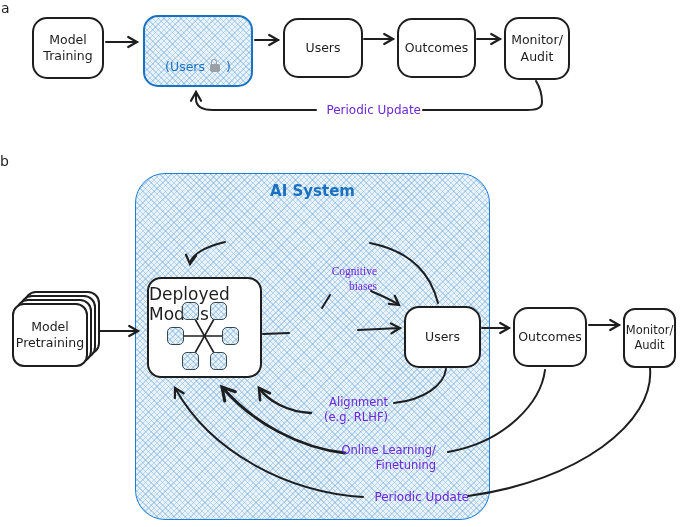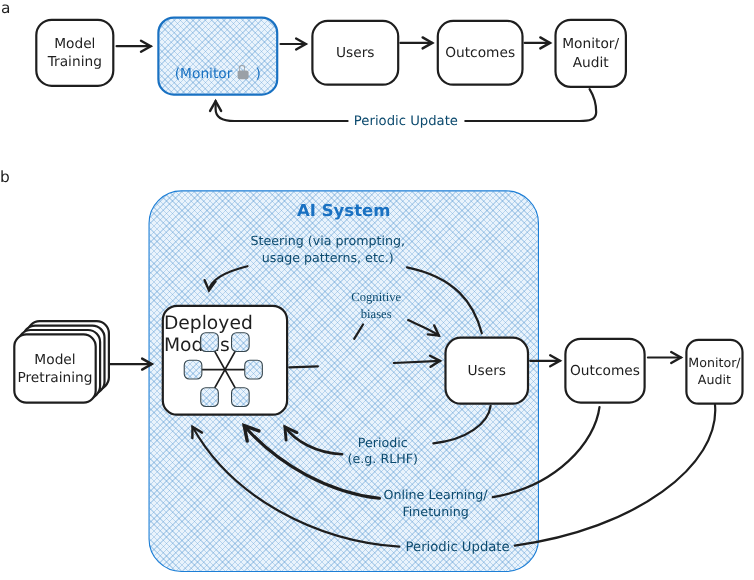--- a/index.html
+++ b/index.html
@@ -11,22 +11,22 @@
   .hatch{background-color:#e9f3fc;background-image:
      repeating-linear-gradient(45deg,rgba(73,143,205,.30) 0,rgba(73,143,205,.30) 1px,transparent 1px,transparent 4px),
      repeating-linear-gradient(-45deg,rgba(73,143,205,.30) 0,rgba(73,143,205,.30) 1px,transparent 1px,transparent 4px);}
   .blue-node{border-color:#1971c2;color:#1971c2;}
   .ai-box{position:absolute;box-sizing:border-box;left:135px;top:173px;width:355px;height:347px;
           border:1.8px solid #1c7ed6;border-radius:30px;z-index:1;}
   .ai-title{position:absolute;left:0;right:0;top:8px;text-align:center;font-weight:bold;
             font-size:15px;color:#1971c2;z-index:2;}
   .stack{position:absolute;box-sizing:border-box;width:76px;height:64px;border:2px solid #1e1e1e;
          border-radius:12px;background:#fff;z-index:2;}
-  .lbl{position:absolute;text-align:center;white-space:pre-line;font-size:11.5px;line-height:1.32;
-       z-index:6;color:#0c4a6e;}
+  .lbl{position:absolute;text-align:right;white-space:pre-line;font-size:11.5px;line-height:1.32;
+       z-index:6;color:#6d28d9;}
   .ab{position:absolute;font-size:14px;z-index:2;}
   .overlay{position:absolute;left:0;top:0;z-index:5;pointer-events:none;}
   .ln{fill:none;stroke:#1e1e1e;stroke-width:2;stroke-linecap:round;}
   .ln-thick{stroke-width:2.8;}
   .ln-med{stroke-width:2.4;}
   .dm-box{position:absolute;box-sizing:border-box;left:147px;top:277px;width:115px;height:101px;
           border:2px solid #1e1e1e;border-radius:14px;background:#fff;z-index:2;}
   .dm-title{position:absolute;left:0;right:0;top:5px;font-size:17px;}
   .dm-sq{position:absolute;box-sizing:border-box;width:17px;height:18px;border:1.4px solid #37474f;
          border-radius:5px;z-index:3;}
@@ -42,21 +42,21 @@
 <div class="canvas">
 
   <div class="ab" style="left:1px;top:0;">a</div>
   <div class="ab" style="left:0;top:153px;">b</div>
 
   <div class="node" style="left:32px;top:17px;width:72px;height:62px;">Model
 Training</div>
 
   <div class="node blue-node hatch" style="left:143px;top:15px;width:110px;height:72px;">
     <div><br>
-      <span>(Monitor</span><span class="lock"></span> <span>)</span>
+      <span>(Users</span><span class="lock"></span> <span>)</span>
     </div>
   </div>
 
   <div class="node" style="left:283px;top:18px;width:80px;height:60px;">Users</div>
   <div class="node" style="left:397px;top:18px;width:79px;height:60px;">Outcomes</div>
   <div class="node" style="left:504px;top:17px;width:66px;height:63px;">Monitor/
 Audit</div>
 
   <div class="lbl" style="left:317px;top:103px;width:104px;font-size:12px;">Periodic Update</div>
 
@@ -88,27 +88,25 @@
     <div class="dm-sq hatch" style="left:73px;top:48px;"></div>
     <div class="dm-sq hatch" style="left:33px;top:73px;"></div>
     <div class="dm-sq hatch" style="left:61px;top:73px;"></div>
   </div>
 
   <div class="node" style="left:404px;top:306px;width:77px;height:62px;">Users</div>
   <div class="node" style="left:513px;top:307px;width:74px;height:60px;">Outcomes</div>
   <div class="node" style="left:623px;top:308px;width:53px;height:60px;font-size:11.5px;border-radius:12px;">Monitor/
 Audit</div>
 
-  <div class="lbl" style="left:218px;top:212px;width:160px;">Steering (via prompting,
-usage patterns, etc.)</div>
   <div class="lbl" style="left:307px;top:264px;width:70px;font-family:Liberation Serif, serif;">Cognitive
 biases</div>
-  <div class="lbl" style="left:308px;top:395px;width:80px;">Periodic
+  <div class="lbl" style="left:308px;top:395px;width:80px;">Alignment
 (e.g. RLHF)</div>
-  <div class="lbl" style="left:342px;top:443px;width:108px;">Online Learning/
+  <div class="lbl" style="left:328px;top:443px;width:108px;">Online Learning/
 Finetuning</div>
   <div class="lbl" style="left:363px;top:490px;width:106px;font-size:12px;">Periodic Update</div>
 
   <svg class="overlay" width="685" height="527">
     <defs>
       <marker id="arw" markerWidth="7" markerHeight="7" refX="5.4" refY="3.5" orient="auto">
         <path d="M1,1 L5.4,3.5 L1,6" fill="none" stroke="#1e1e1e" stroke-width="1.1" stroke-linecap="round"></path>
       </marker>
     </defs>
 

